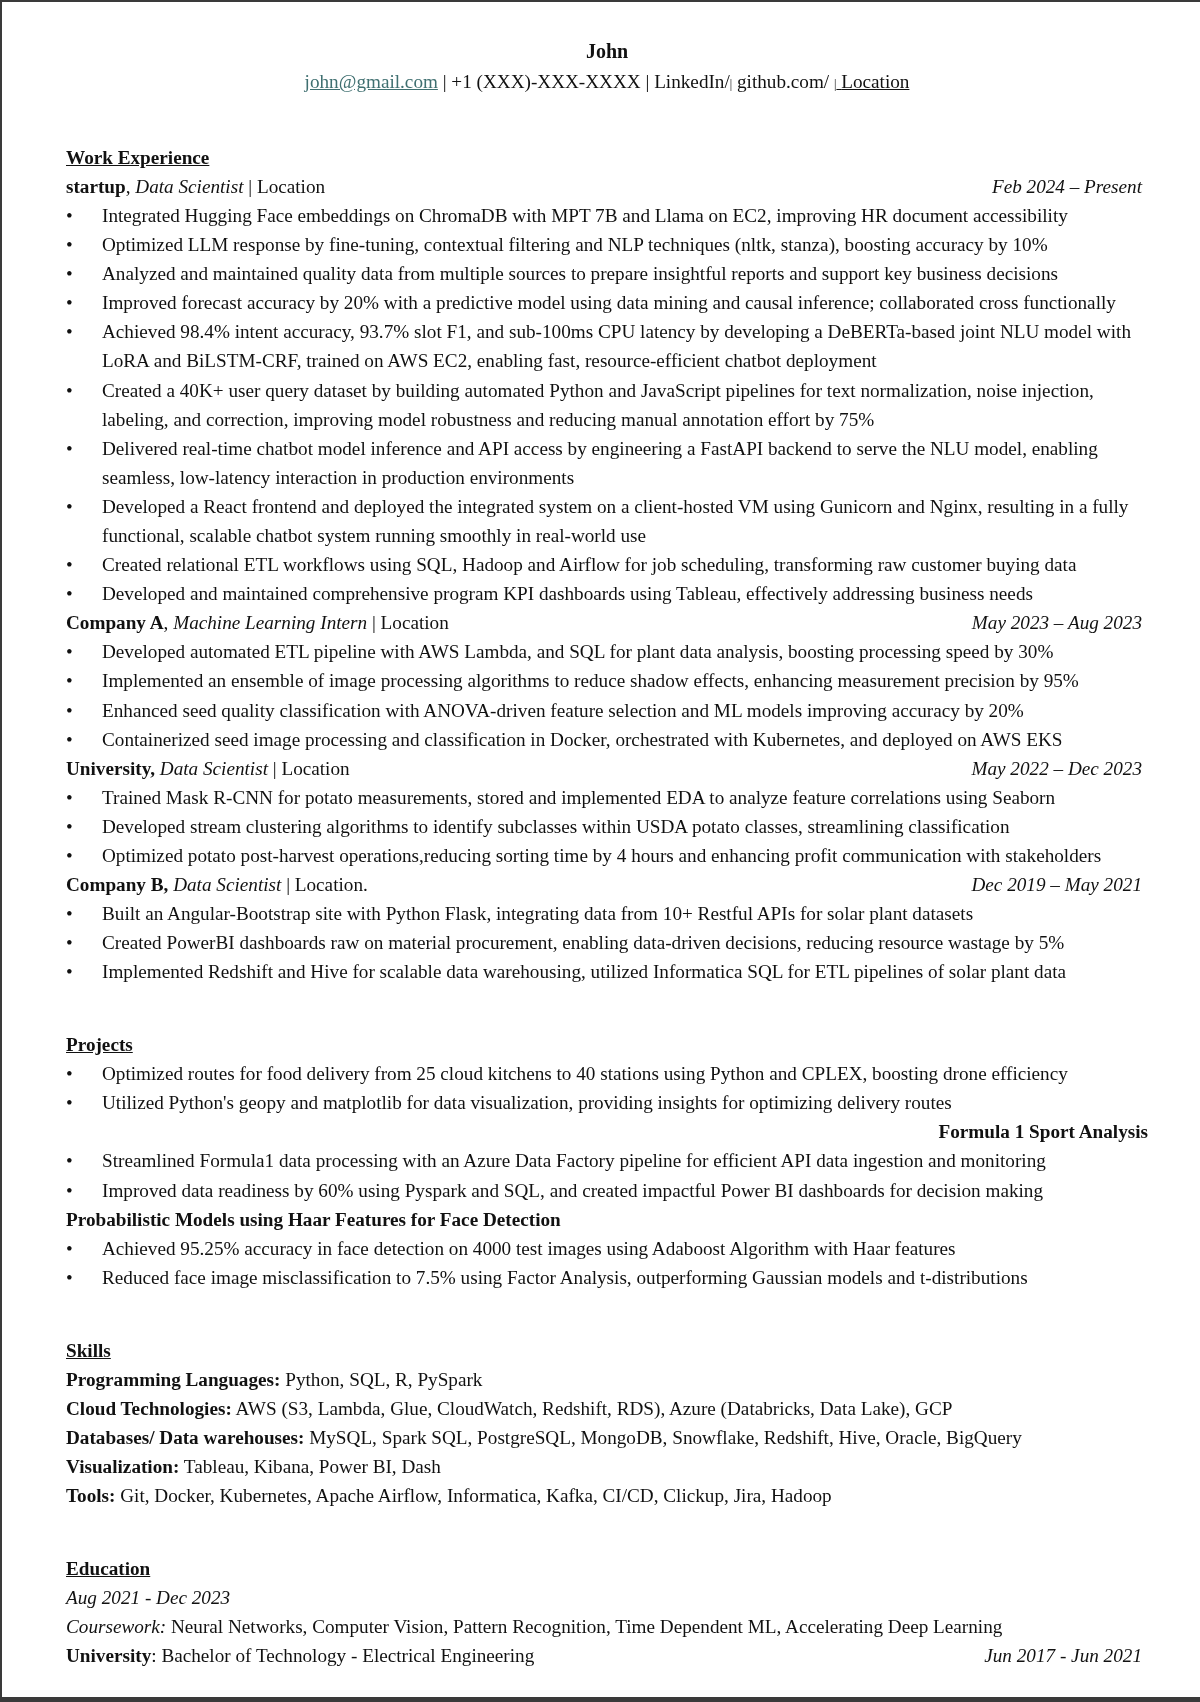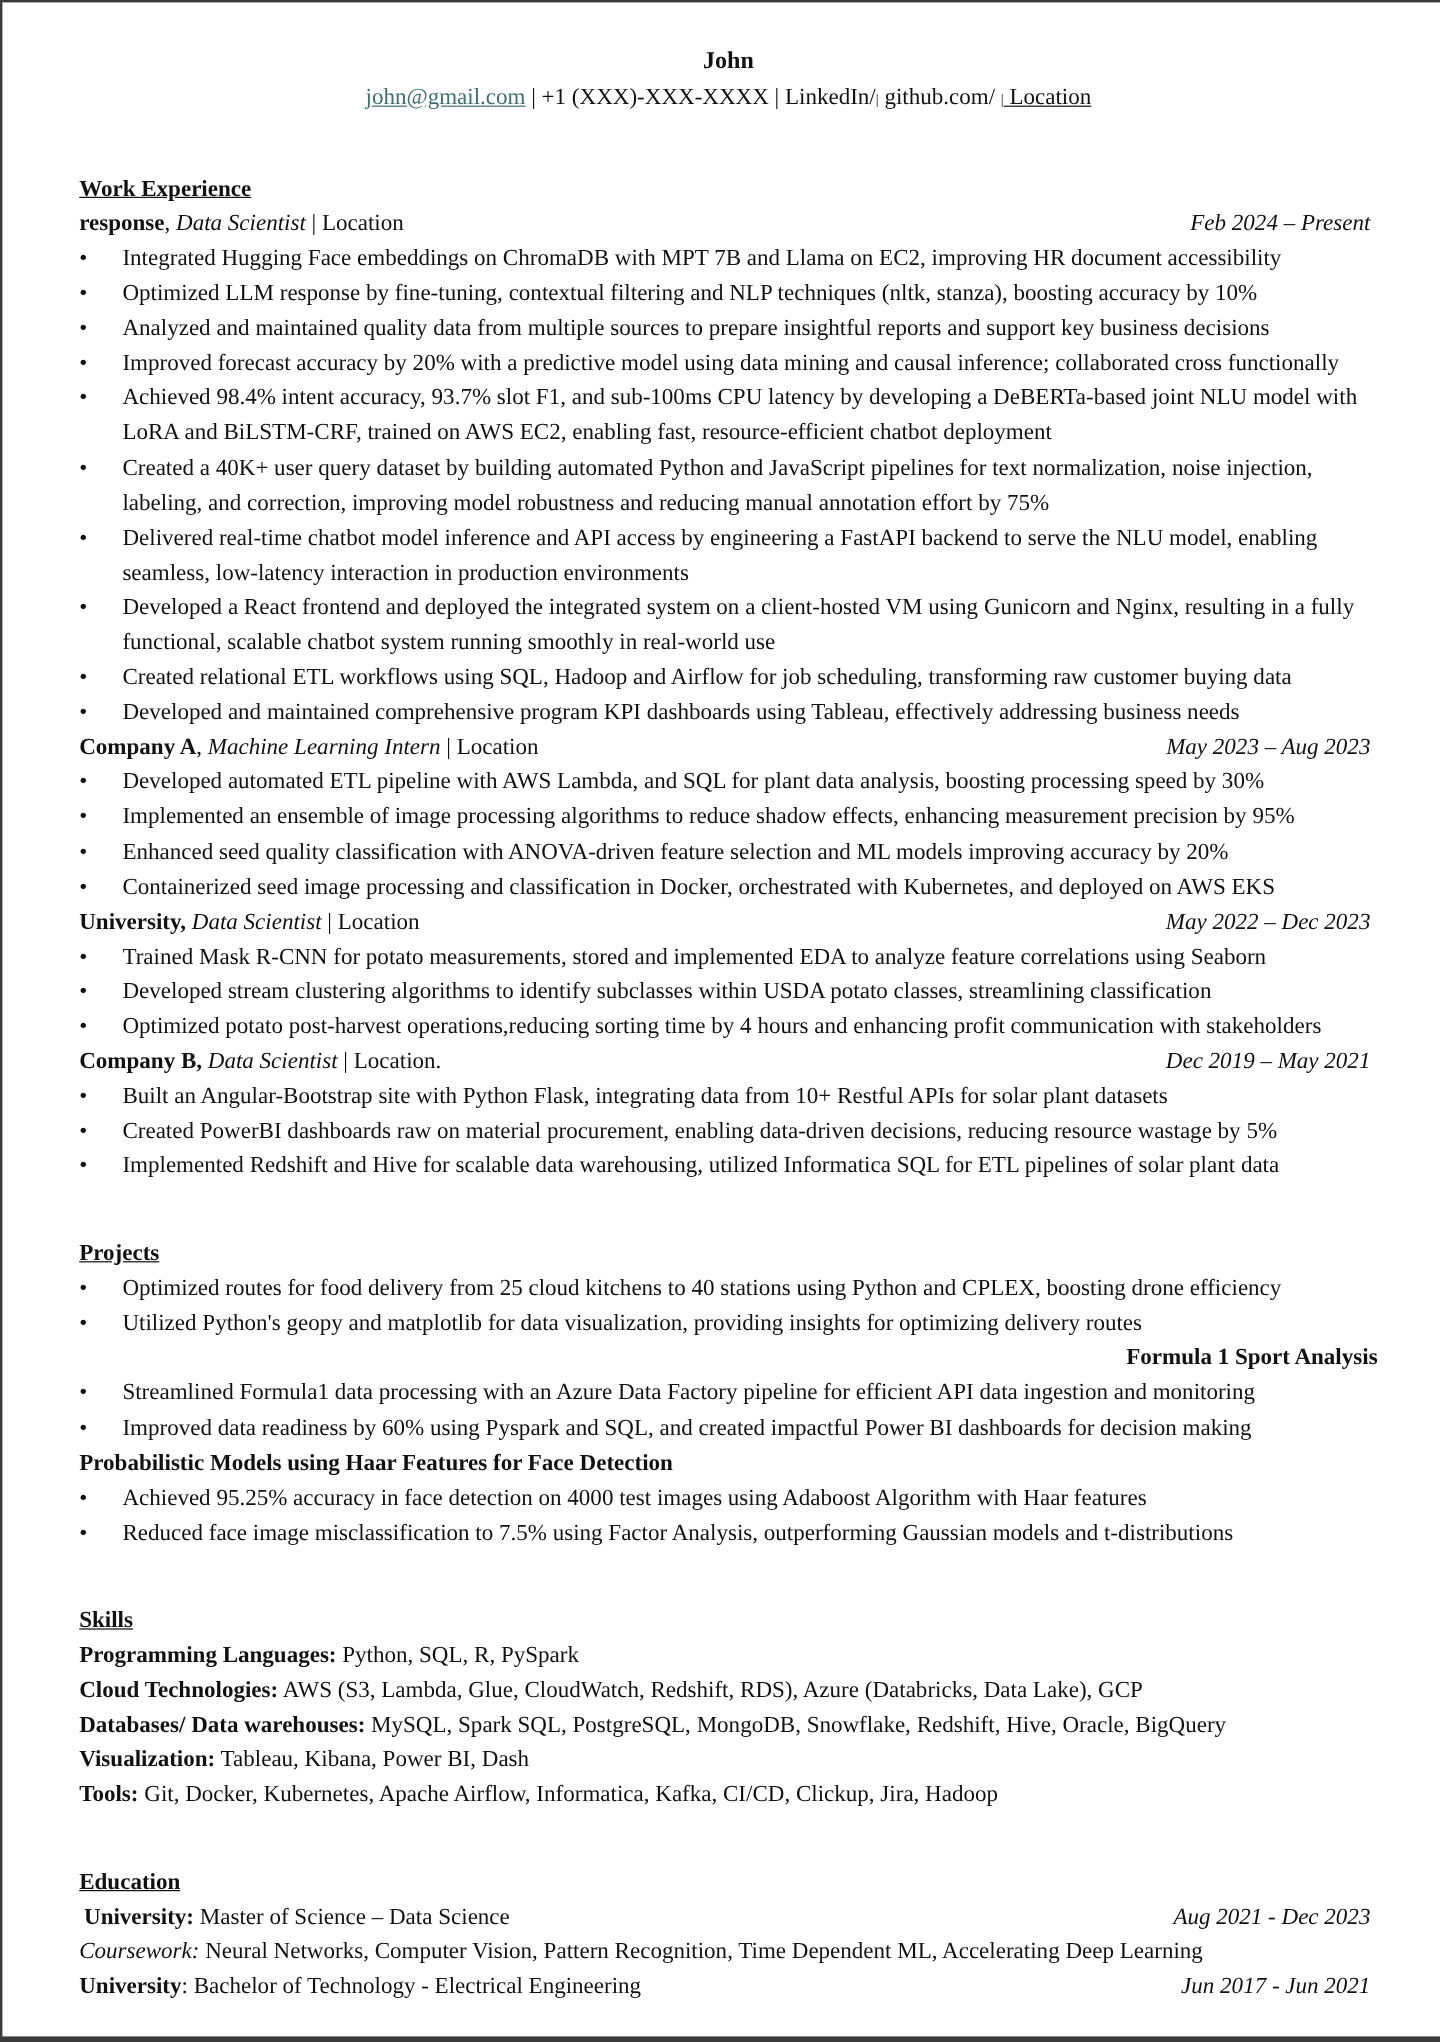--- a/index.html
+++ b/index.html
@@ -52,21 +52,21 @@
     <span>+1 (XXX)-XXX-XXXX</span>
     <span>|</span>
     <span>LinkedIn/</span><span style="font-size:12px">|</span>
     <span>github.com/</span>
     <span class="ul"><span style="font-size:12px">|</span> <span>Location</span></span>
   </div>
 
   <div class="sec-title">Work Experience</div>
   <div id="jobs">
       <div class="job-head">
-        <span class="left"><b>response</b><span>,</span> <i>Data Scientist</i> <span>| Location</span></span>
+        <span class="left"><b>startup</b><span>,</span> <i>Data Scientist</i> <span>| Location</span></span>
         <span class="date">Feb 2024 – Present</span>
       </div>
       <ul class="bullets">
         <li><span class="dot">•</span><span>Integrated Hugging Face embeddings on ChromaDB with MPT 7B and Llama on EC2, improving HR document accessibility</span></li>
         <li><span class="dot">•</span><span>Optimized LLM response by fine-tuning, contextual filtering and NLP techniques (nltk, stanza), boosting accuracy by 10%</span></li>
         <li><span class="dot">•</span><span>Analyzed and maintained quality data from multiple sources to prepare insightful reports and support key business decisions</span></li>
         <li><span class="dot">•</span><span>Improved forecast accuracy by 20% with a predictive model using data mining and causal inference; collaborated cross functionally</span></li>
         <li><span class="dot">•</span><span>Achieved 98.4% intent accuracy, 93.7% slot F1, and sub-100ms CPU latency by developing a DeBERTa-based joint NLU model with LoRA and BiLSTM-CRF, trained on AWS EC2, enabling fast, resource-efficient chatbot deployment</span></li>
         <li><span class="dot">•</span><span>Created a 40K+ user query dataset by building automated Python and JavaScript pipelines for text normalization, noise injection, labeling, and correction, improving model robustness and reducing manual annotation effort by 75%</span></li>
         <li><span class="dot">•</span><span>Delivered real-time chatbot model inference and API access by engineering a FastAPI backend to serve the NLU model, enabling seamless, low-latency interaction in production environments</span></li>
@@ -126,21 +126,20 @@
   <div id="skills">
       <div class="skill-row"><b>Programming Languages:</b><span> Python, SQL, R, PySpark</span></div>
       <div class="skill-row"><b>Cloud Technologies:</b><span> AWS (S3, Lambda, Glue, CloudWatch, Redshift, RDS), Azure (Databricks, Data Lake), GCP</span></div>
       <div class="skill-row"><b>Databases/ Data warehouses:</b><span> MySQL, Spark SQL, PostgreSQL, MongoDB, Snowflake, Redshift, Hive, Oracle, BigQuery</span></div>
       <div class="skill-row"><b>Visualization:</b><span> Tableau, Kibana, Power BI, Dash</span></div>
       <div class="skill-row"><b>Tools:</b><span> Git, Docker, Kubernetes, Apache Airflow, Informatica, Kafka, CI/CD, Clickup, Jira, Hadoop</span></div>
     </div>
 
   <div class="sec-title">Education</div>
   <div class="edu-row indent">
-    <span class="left"><b>University:</b><span> Master of Science – Data Science</span></span>
     <span class="date">Aug 2021 - Dec 2023</span>
   </div>
   <div class="skill-row">
     <i>Coursework:</i><span> Neural Networks, Computer Vision, Pattern Recognition, Time Dependent ML, Accelerating Deep Learning</span>
   </div>
   <div class="edu-row">
     <span class="left"><b>University</b><span>: Bachelor of Technology - Electrical Engineering</span></span>
     <span class="date">Jun 2017 - Jun 2021</span>
   </div>
 

